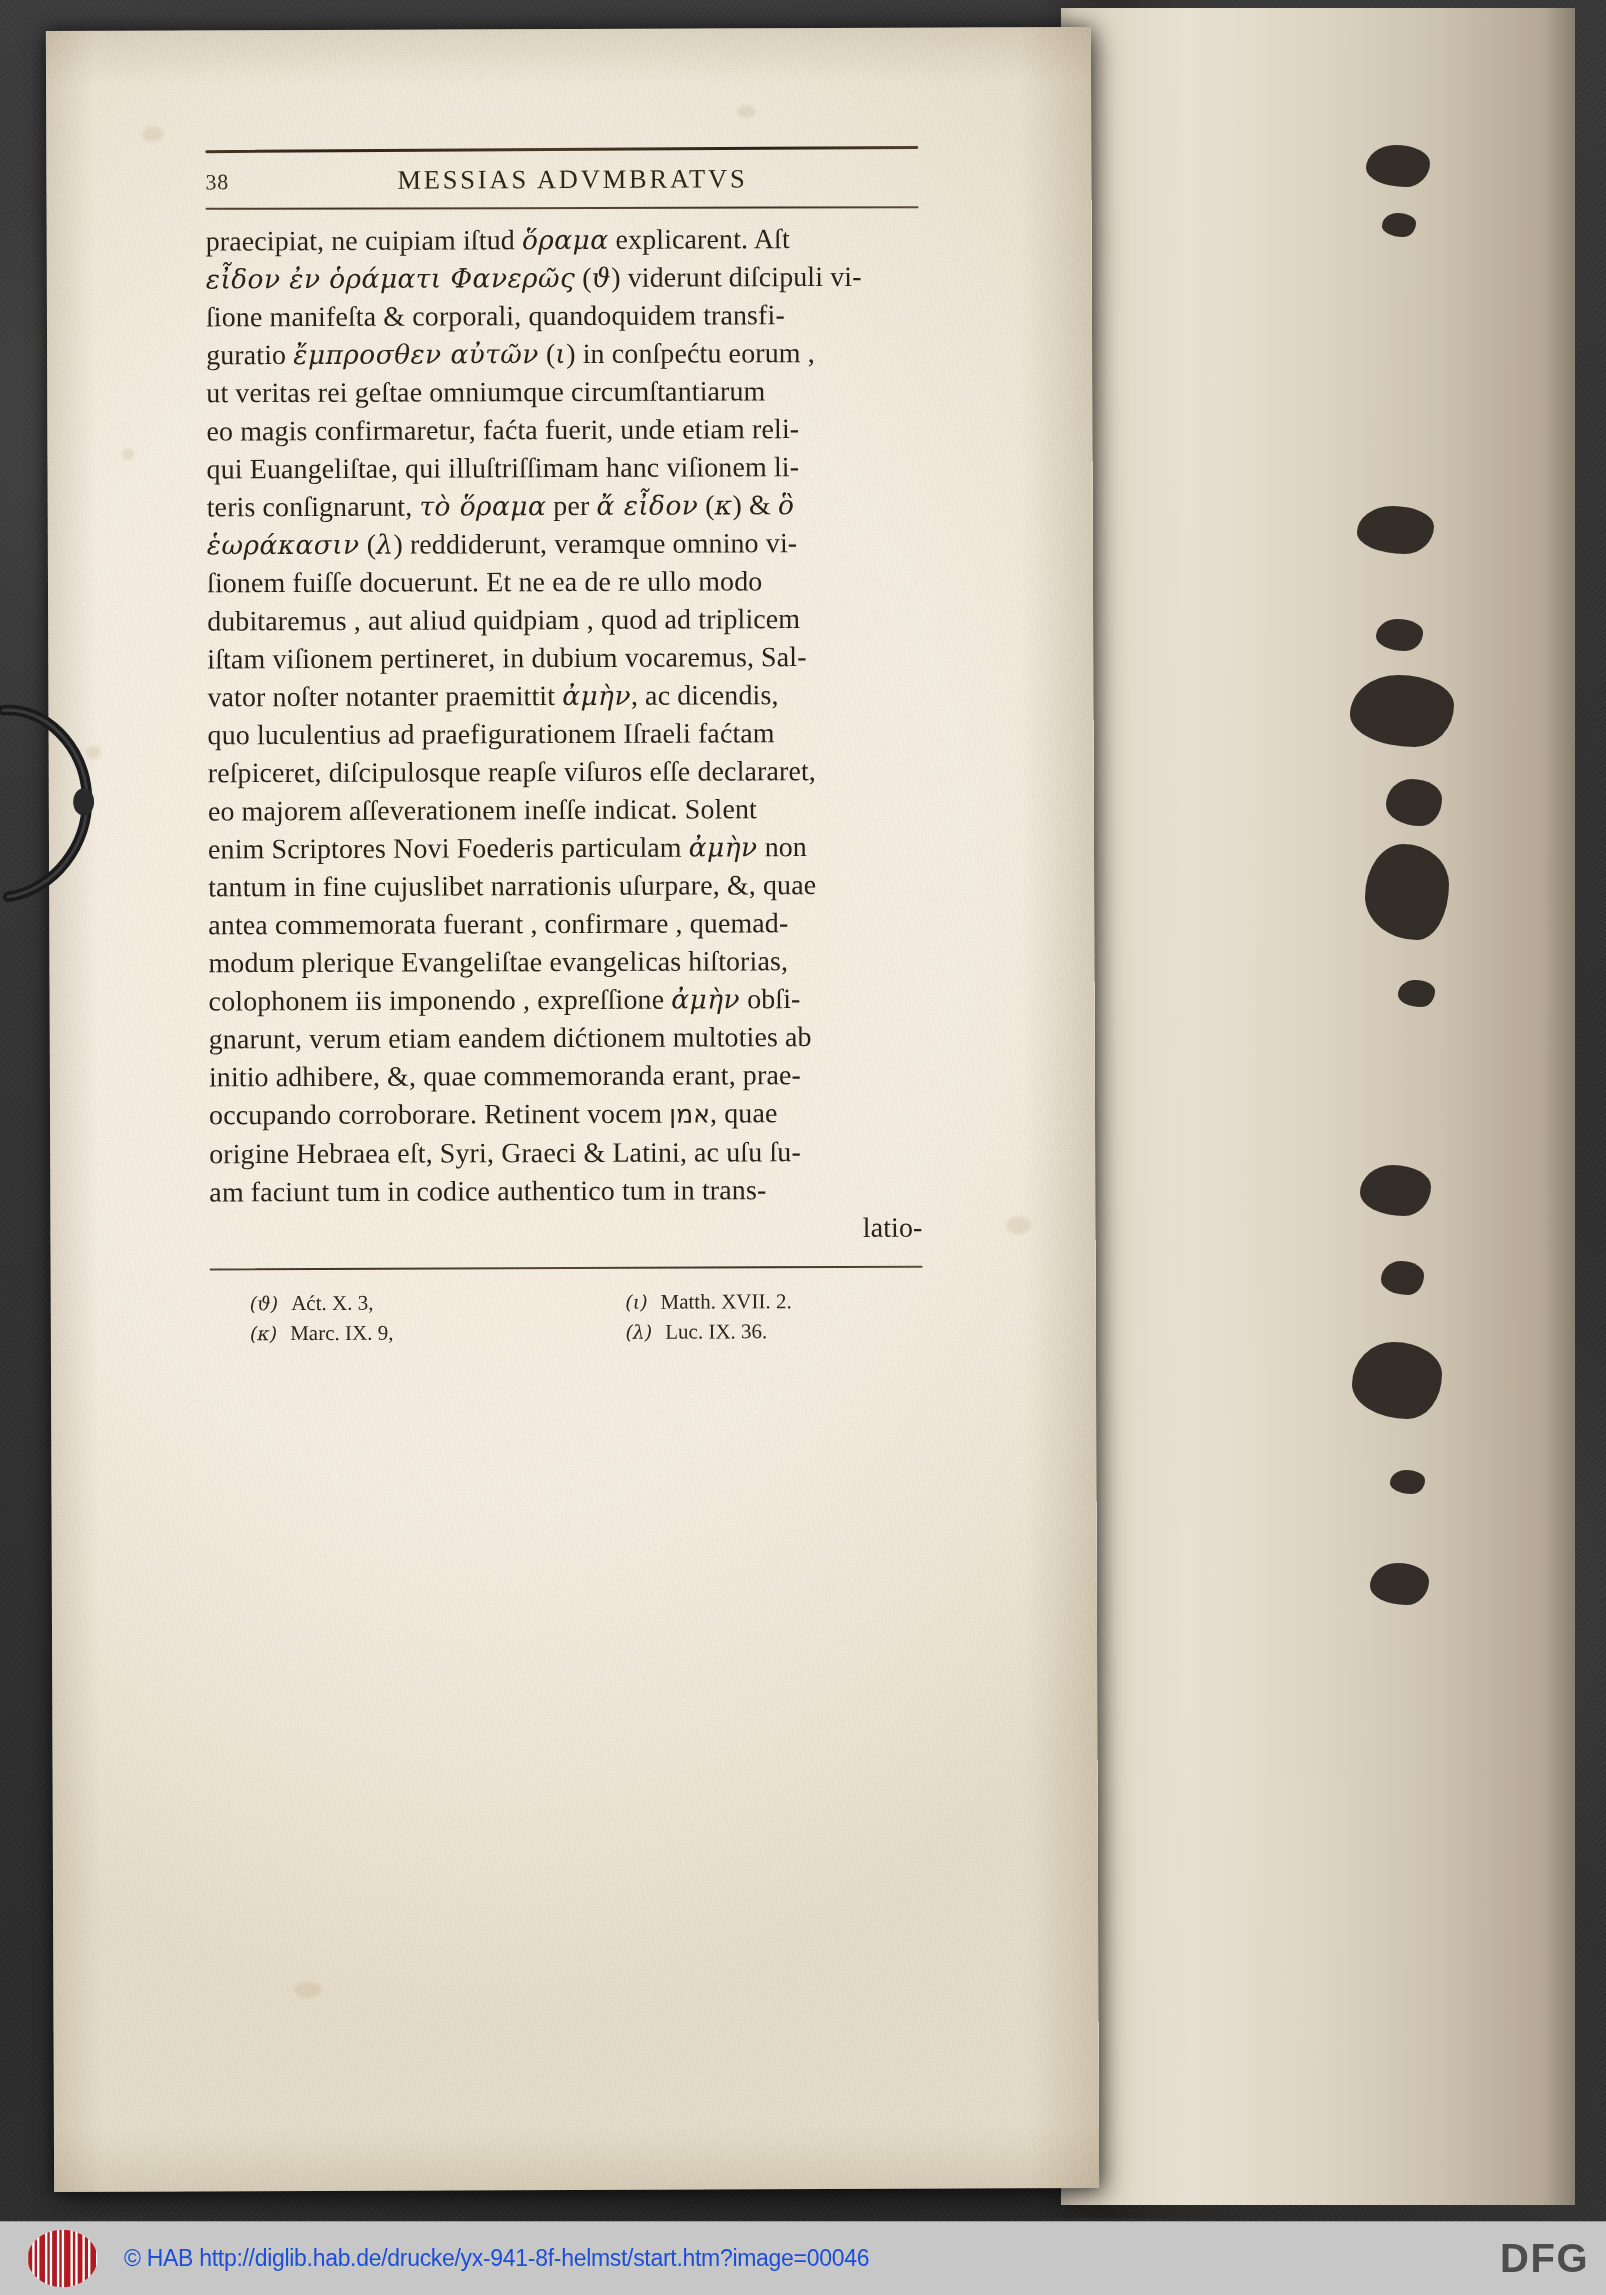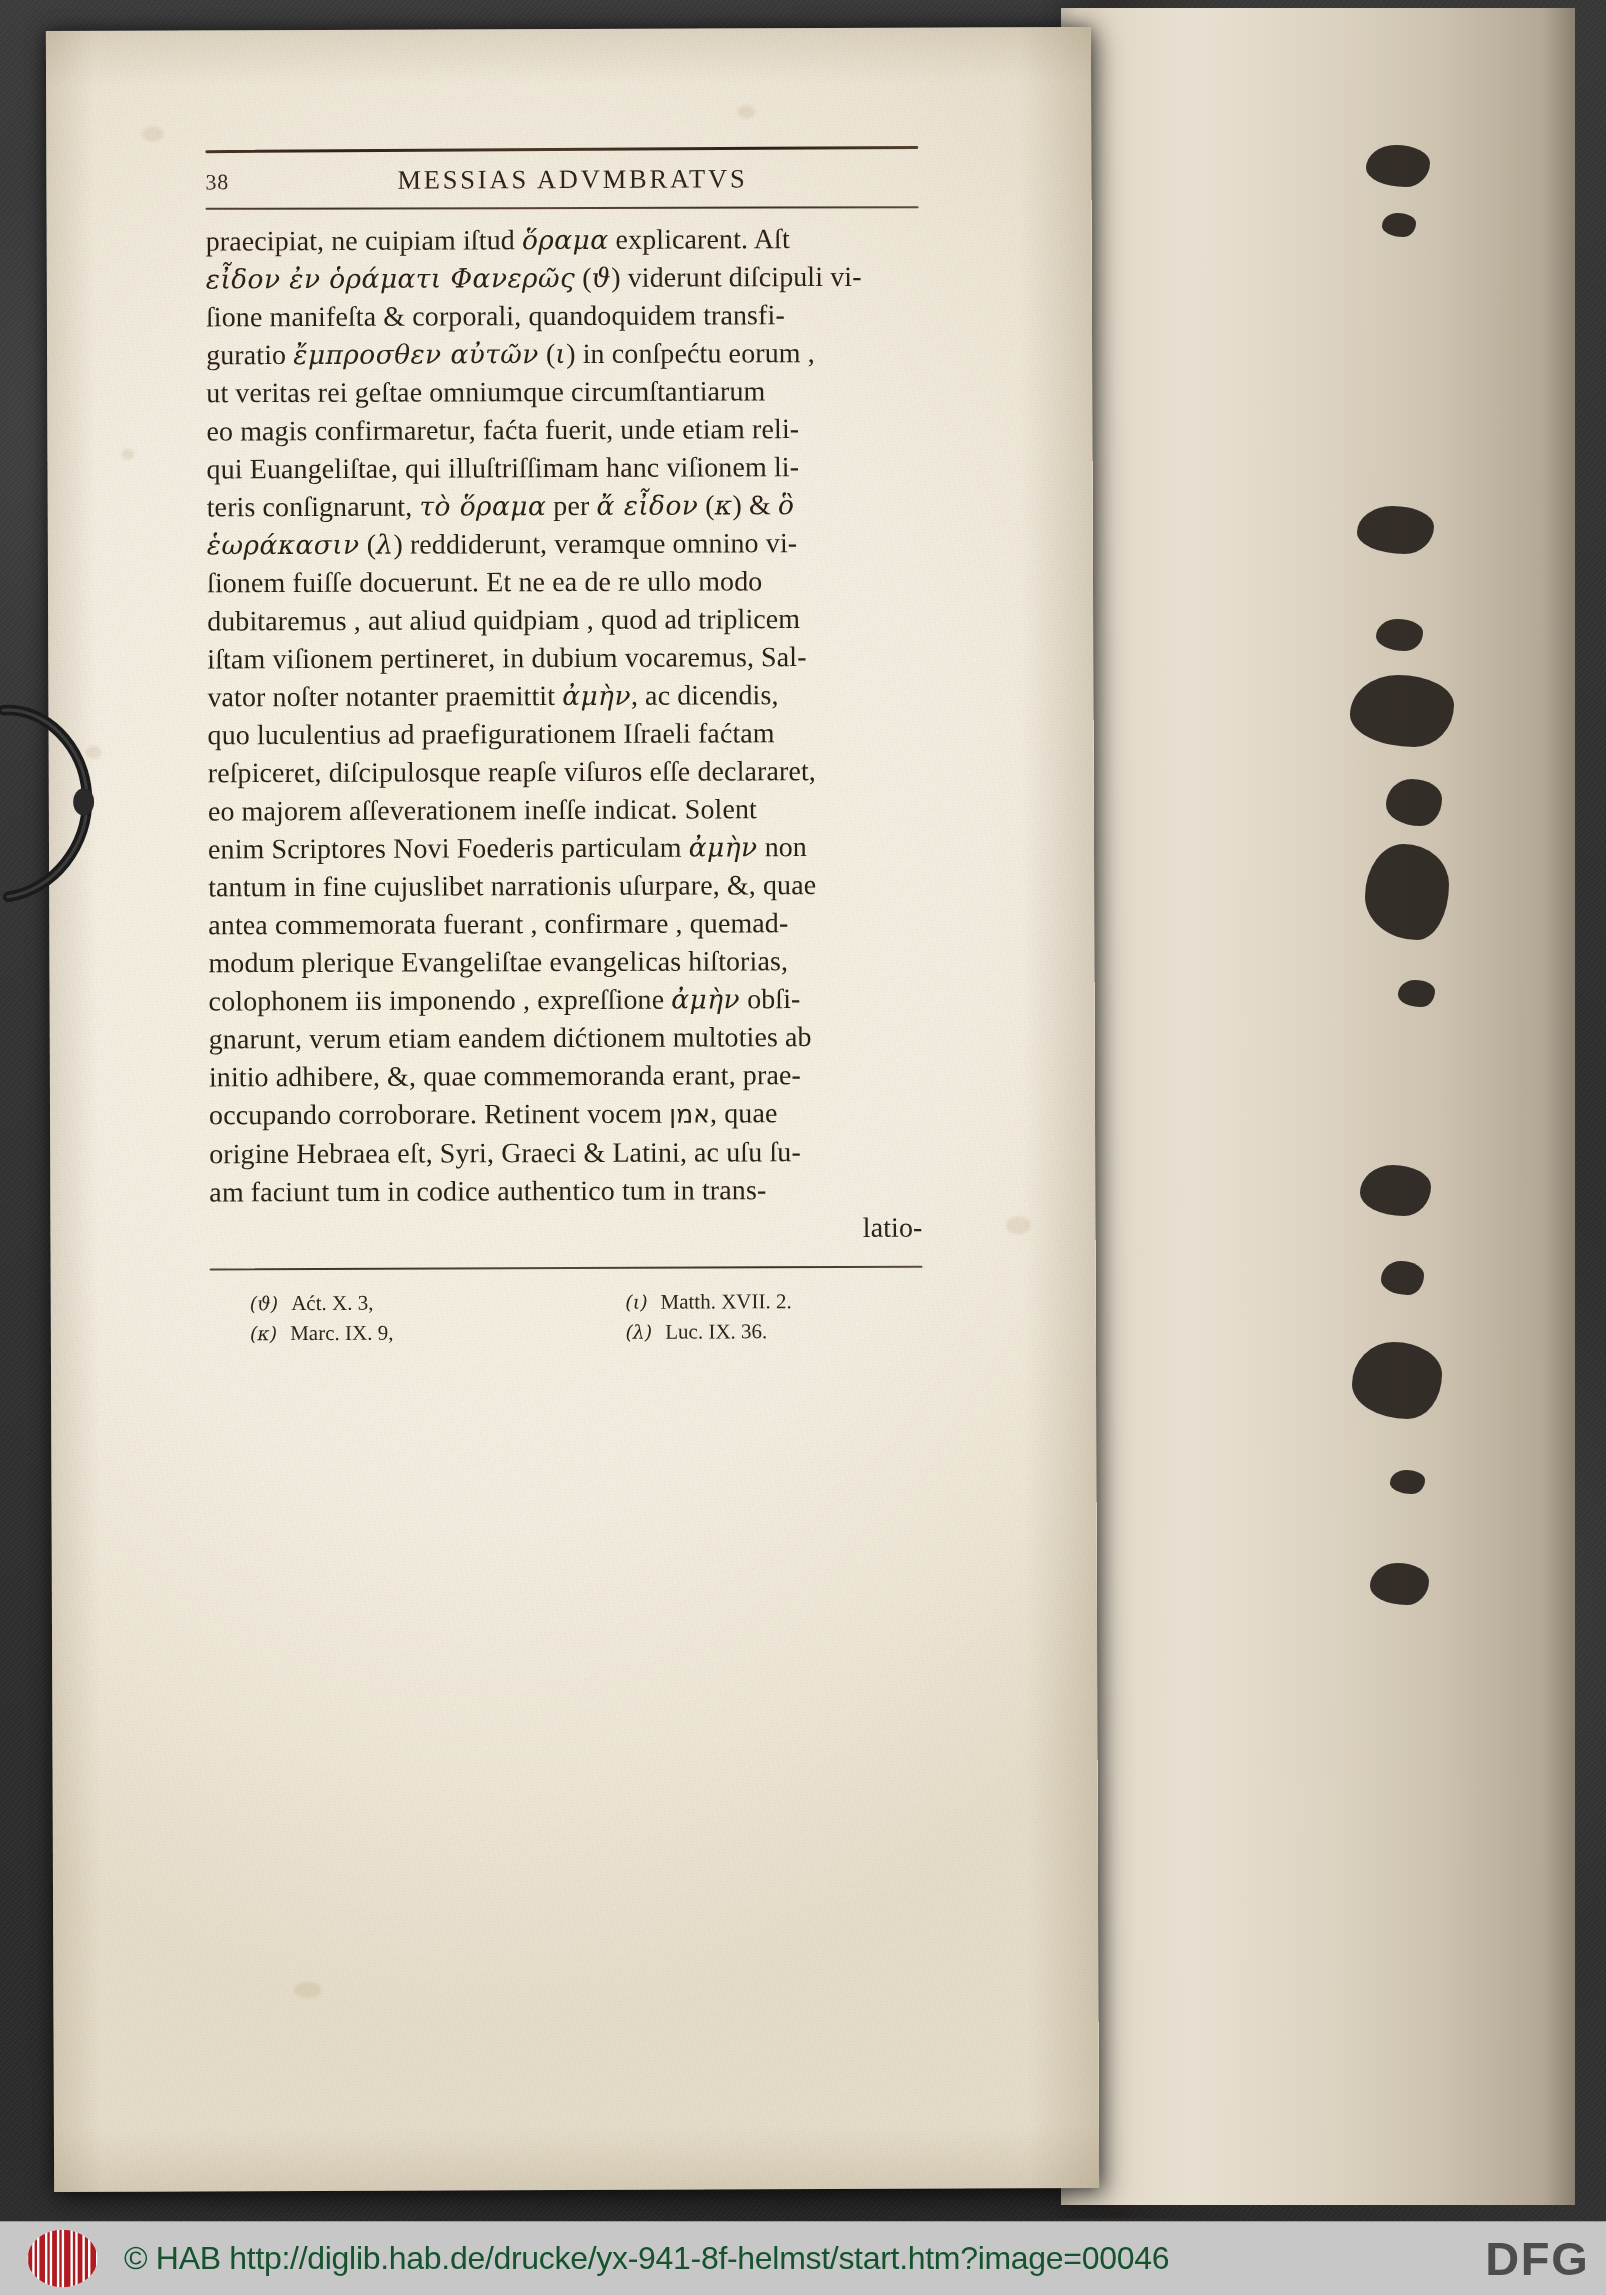--- a/index.html
+++ b/index.html
@@ -210,30 +210,30 @@
     border-top: 1.6px solid #9a9a9a;
   }
   #hab-logo {
     width: 95px; height: 59px;
     margin-left: 14.5px;
     flex: none;
   }
   #meta-url {
     flex: 1;
     font-family: "Liberation Sans", sans-serif;
-    font-size: 32px;
-    color: #14532d;
+    font-size: 23px;
+    color: #1d4ed8;
     letter-spacing: -0.3px;
     white-space: nowrap;
     padding-left: 14.5px;
   }
   #dfg-logo {
     font-family: "Liberation Sans", sans-serif;
     font-weight: bold;
-    font-size: 47px;
+    font-size: 40px;
     color: #4d4d4d;
     letter-spacing: 1.6px;
     margin-right: 17.7px;
     flex: none;
   }
 </style>
 </head>
 <body>
 
 <div id="backdrop"></div>

